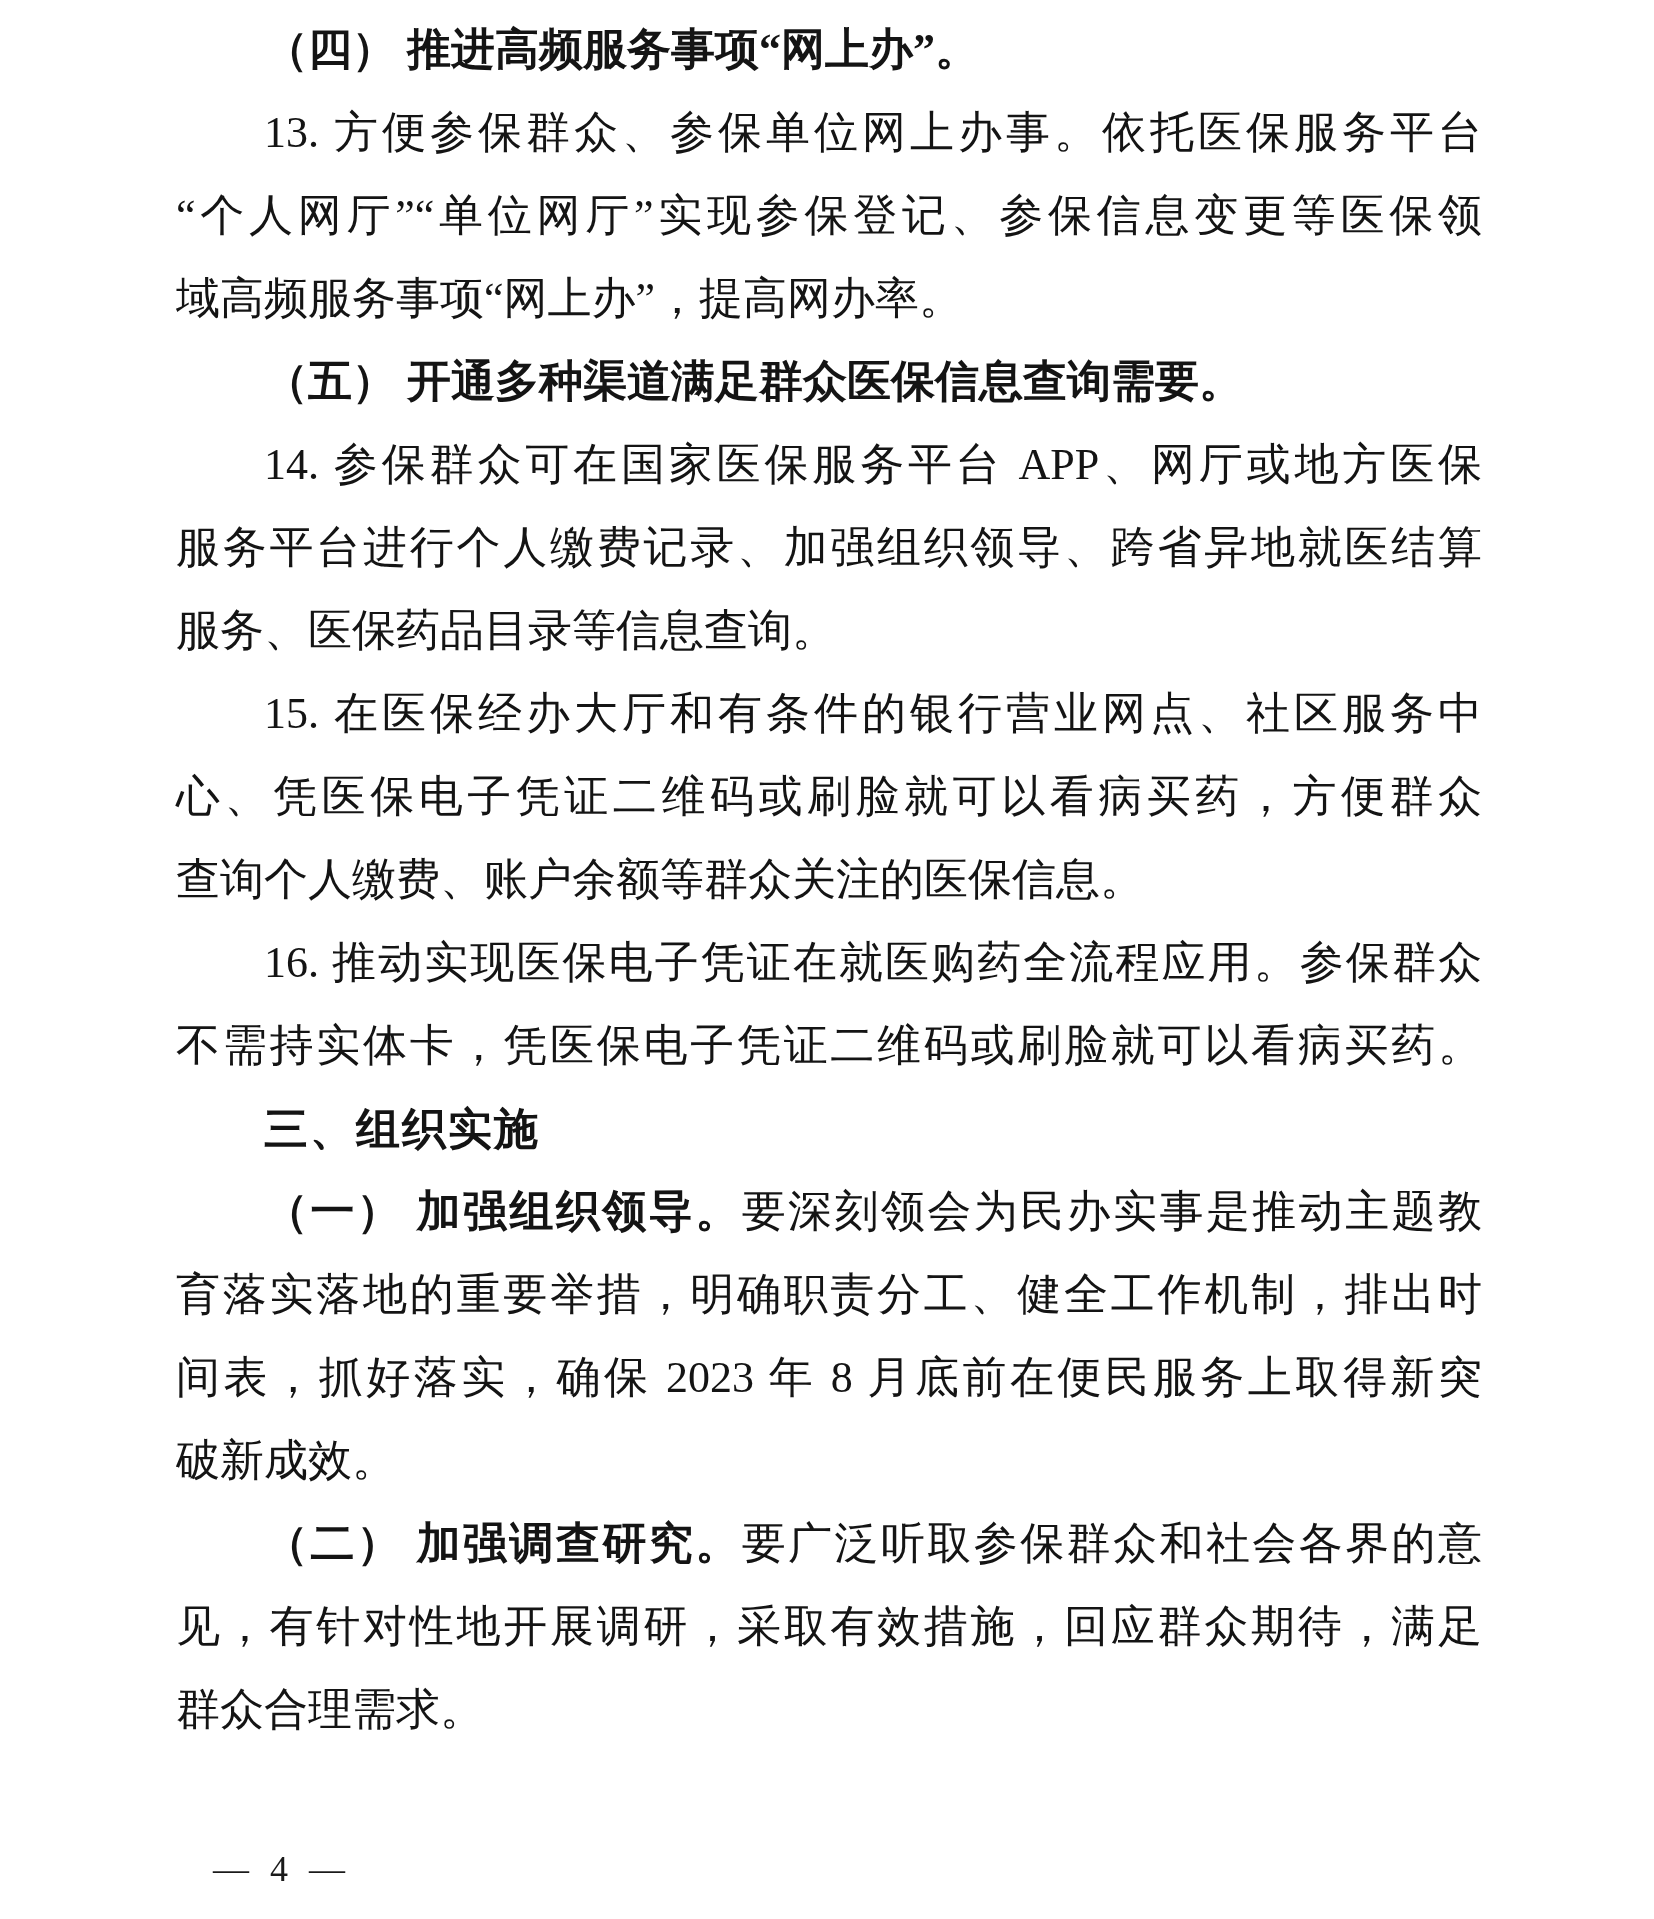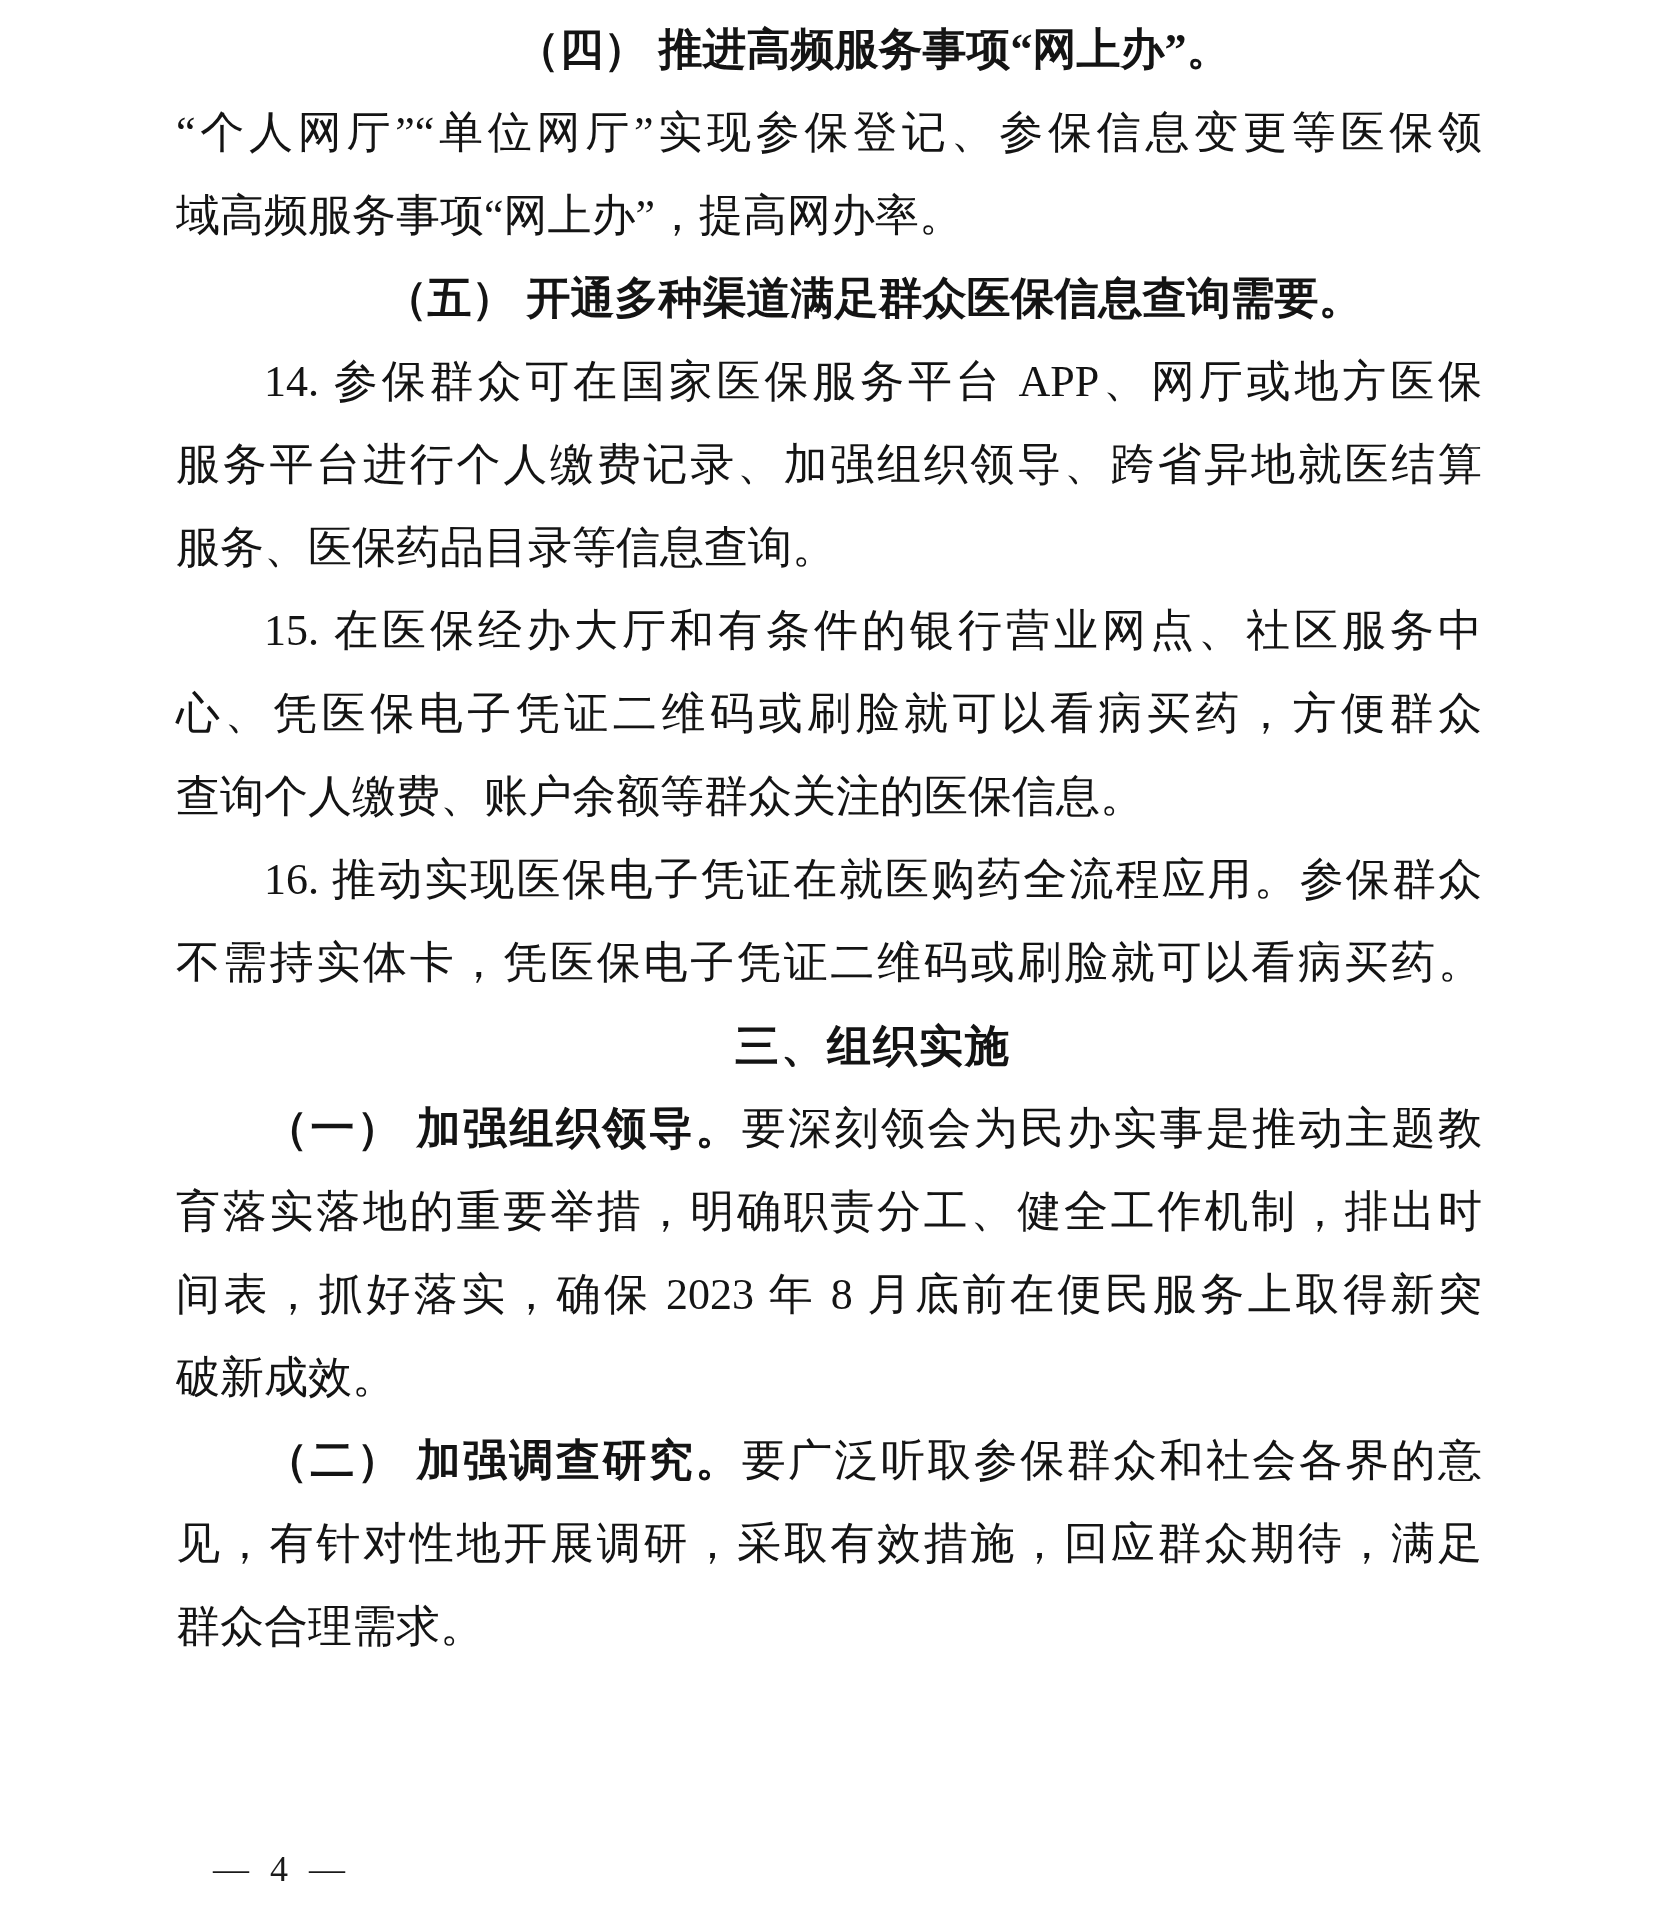--- a/index.html
+++ b/index.html
@@ -23,21 +23,21 @@
     top: 8px;
     width: 1306px;
   }
   .line {
     height: 83px;
     line-height: 83px;
     font-size: 44px;
     white-space: normal;
     overflow: visible;
   }
-  .indent { padding-left: 88px; text-align: center; }
+  .indent { padding-left: 88px; }
   .fill {
     text-align: justify;
     text-align-last: justify;
   }
   .bold { font-weight: 700; }
   .hei {
     font-family: "DejaVu Sans", "Liberation Sans", sans-serif;
     font-weight: 700;
     letter-spacing: 2px;
   }
@@ -53,20 +53,21 @@
   }
 </style>
 </head>
 <body>
 
 <div class="page">
   <div class="doc">
 
     <div class="line indent bold">（四） 推进高频服务事项“网上办”。</div>
 
+    <div class="line indent fill">13. 方便参保群众、参保单位网上办事。依托医保服务平台</div>
     <div class="line fill">“个人网厅”“单位网厅”实现参保登记、参保信息变更等医保领</div>
     <div class="line">域高频服务事项“网上办”，提高网办率。</div>
 
     <div class="line indent bold">（五） 开通多种渠道满足群众医保信息查询需要。</div>
 
     <div class="line indent fill">14. 参保群众可在国家医保服务平台 APP、网厅或地方医保</div>
     <div class="line fill">服务平台进行个人缴费记录、加强组织领导、跨省异地就医结算</div>
     <div class="line">服务、医保药品目录等信息查询。</div>
 
     <div class="line indent fill">15. 在医保经办大厅和有条件的银行营业网点、社区服务中</div>

